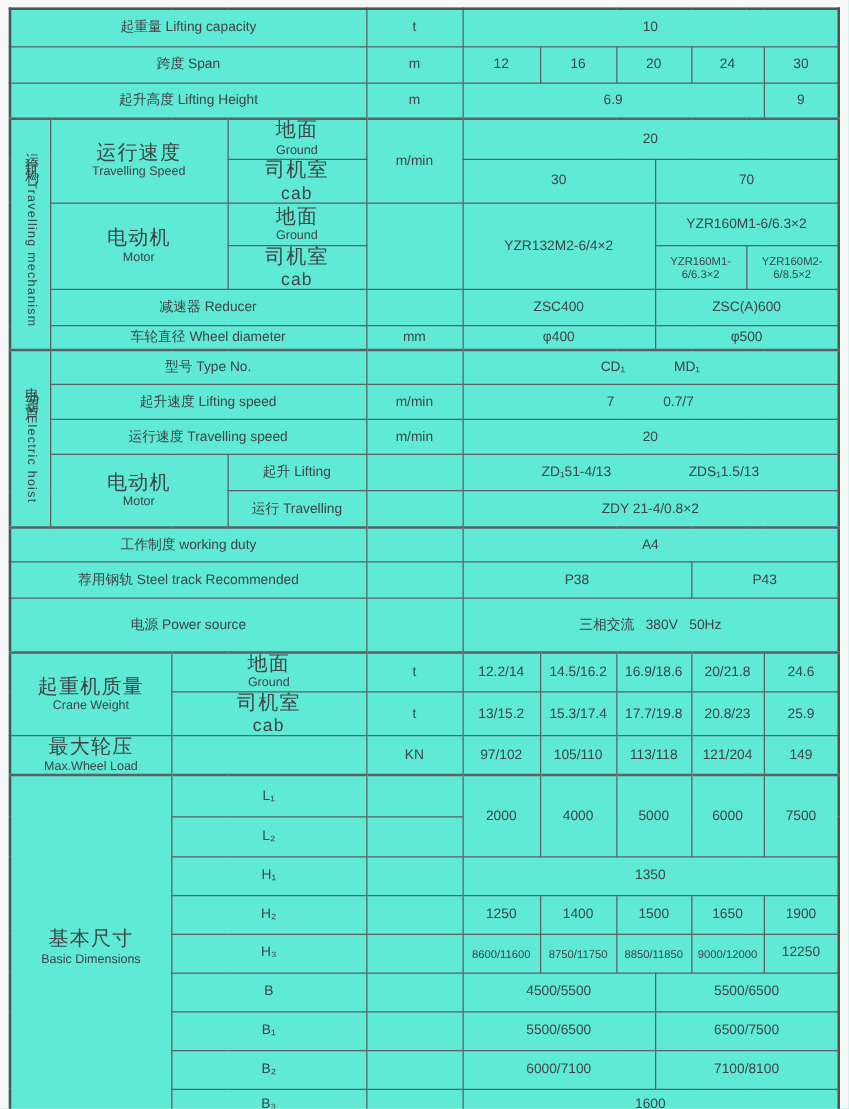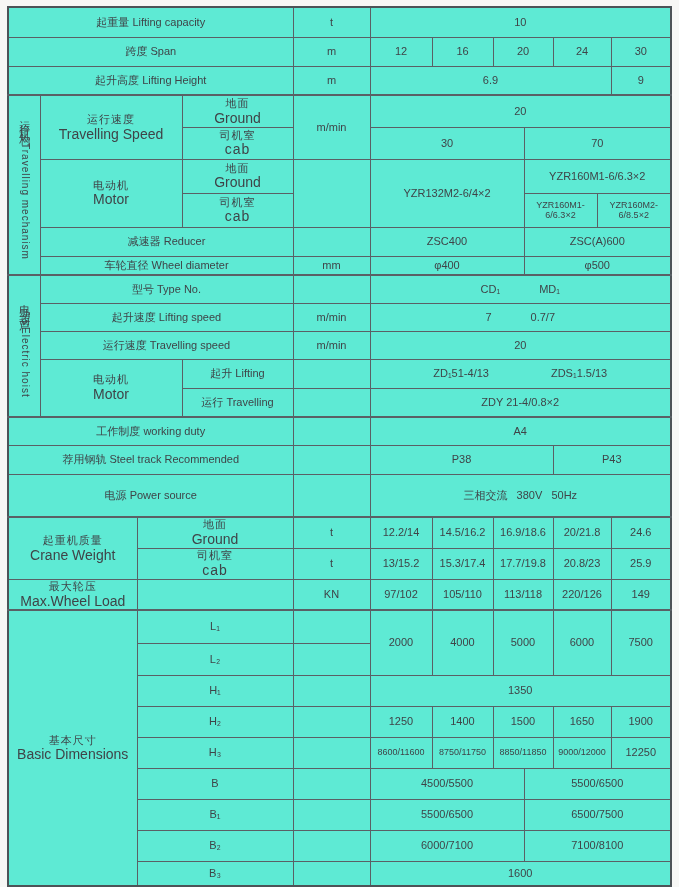--- a/index.html
+++ b/index.html
@@ -19,22 +19,22 @@
   td {
     border:1px solid #5a6065;
     text-align:center;
     vertical-align:middle;
     font-size:11px;
     line-height:1.15;
     padding:0 2px;
     overflow:hidden;
   }
   tr.thick td { border-top-width:2px; }
-  .cnl { font-size:11px; letter-spacing:1px; }
-  .enl { font-size:14px; }
+  .cnl { font-size:16px; letter-spacing:1px; }
+  .enl { font-size:10px; }
   .cab { font-size:14px; letter-spacing:1px; }
   .small { font-size:9px; letter-spacing:0; padding:0 1px; }
   .pair { display:inline-flex; gap:39px; }
   .pair-wide { display:inline-flex; gap:62px; }
   .pre { white-space:pre; }
   .vlabel {
     writing-mode:vertical-rl;
     margin:0 auto;
     line-height:1;
   }
@@ -238,21 +238,21 @@
 <tr style="height:31px">
   <td colspan="2">
     <div class="cnl">最大轮压</div>
     <div class="enl">Max.Wheel Load</div>
   </td>
   <td colspan="2"></td>
   <td>KN</td>
   <td>97/102</td>
   <td>105/110</td>
   <td colspan="2">113/118</td>
-  <td colspan="2">220/126</td>
+  <td colspan="2">121/204</td>
   <td>149</td>
 </tr>
 
 <tr class="thick" style="height:33px">
   <td colspan="2" rowspan="9">
     <div class="cnl">基本尺寸</div>
     <div class="enl">Basic  Dimensions</div>
   </td>
   <td colspan="2">L₁</td>
   <td></td>

